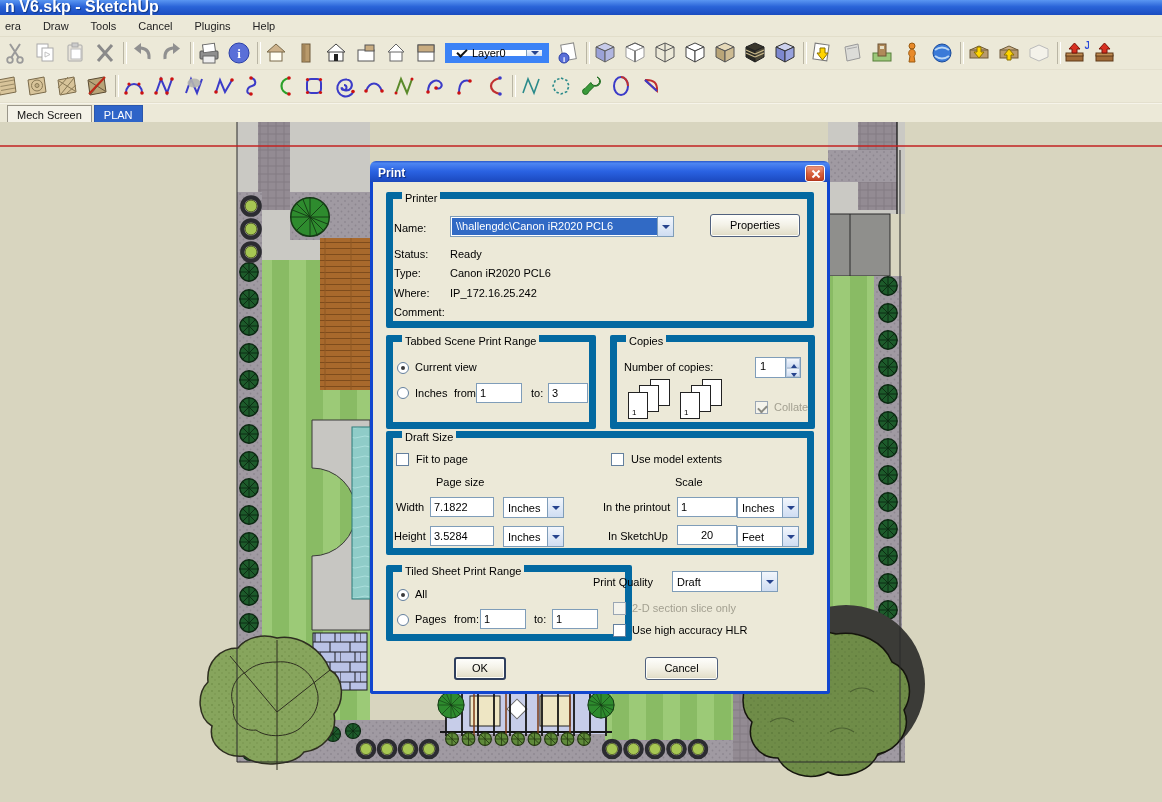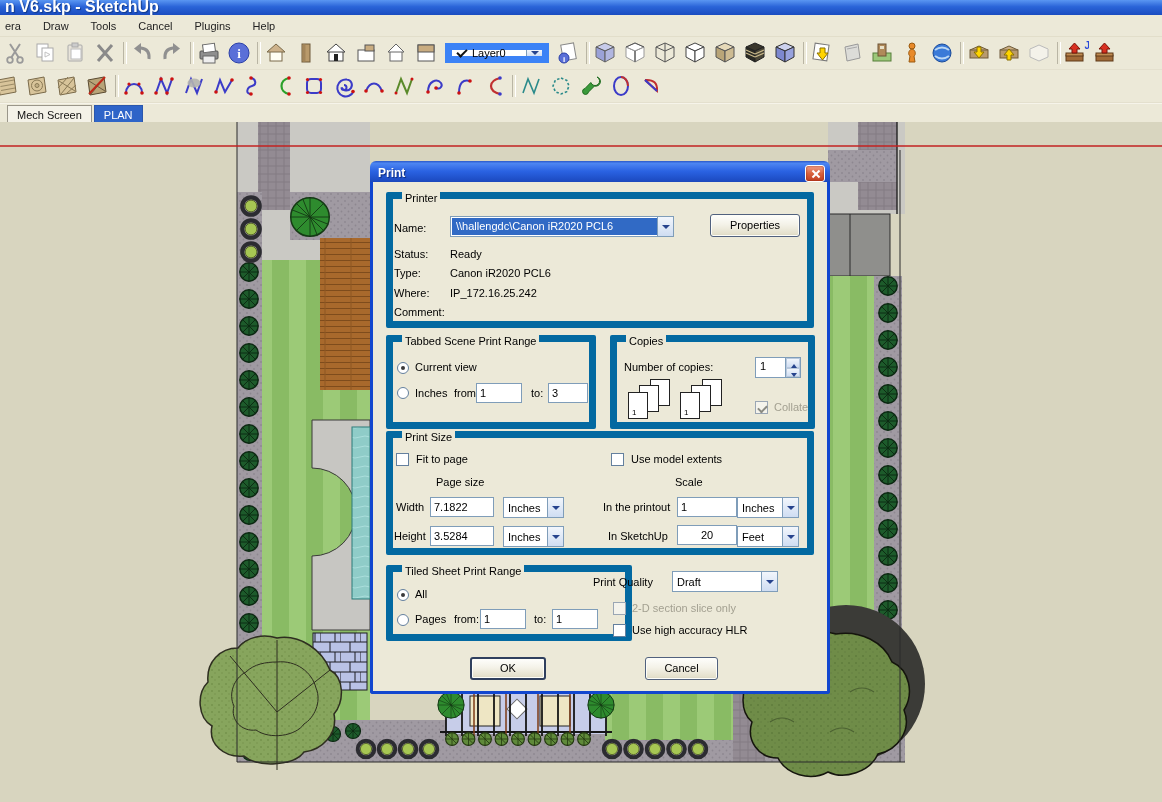--- a/index.html
+++ b/index.html
@@ -773,21 +773,21 @@
       </div>
     <div class="pagestack" id="stack2" style="left:310px;top:218px">
         <div class="pg" style="left: 0px; top: 13px; z-index: 3;">1</div>
         <div class="pg" style="left: 11px; top: 6px; z-index: 2;">2</div>
         <div class="pg" style="left: 22px; top: 0px; z-index: 1;">3</div>
       </div>
     <span class="check disabled on-gray" style="left:385px;top:240px"></span>
     <span class="lbl dim" style="left:404px;top:240px">Collate</span>
 
     <div class="group" style="left:16px;top:270px;width:428px;height:124px">
-      <span class="legend">Print Size</span>
+      <span class="legend">Draft Size</span>
     </div>
     <span class="check" style="left:26px;top:292px"></span>
     <span class="lbl" style="left:46px;top:292px">Fit to page</span>
     <span class="check" style="left:241px;top:292px"></span>
     <span class="lbl" style="left:261px;top:292px">Use model extents</span>
     <span class="lbl" style="left:66px;top:315px">Page size</span>
     <span class="lbl" style="left:305px;top:315px">Scale</span>
 
     <span class="lbl" style="left:26px;top:340px">Width</span>
     <input class="field" style="left: 60px; top: 336px; width: 64px;" value="7.1822">
@@ -830,16 +830,16 @@
     <span class="lbl" style="left:223px;top:415px">Print Quality</span>
     <div class="combo" style="left:302px;top:410px;width:106px">
       <span class="txt">Draft</span>
       <span class="combo-arrow"></span>
     </div>
     <span class="check disabled" style="left:243px;top:441px"></span>
     <span class="lbl dim" style="left:262px;top:441px">2-D section slice only</span>
     <span class="check" style="left:243px;top:463px"></span>
     <span class="lbl" style="left:262px;top:463px">Use high accuracy HLR</span>
 
-    <div class="xpbtn default" style="left:100px;top:496px;width:76px">OK</div>
+    <div class="xpbtn default" style="left:84px;top:496px;width:52px">OK</div>
     <div class="xpbtn" style="left:275px;top:496px;width:73px">Cancel</div>
   </div>
 </div>
 
 </body></html>

